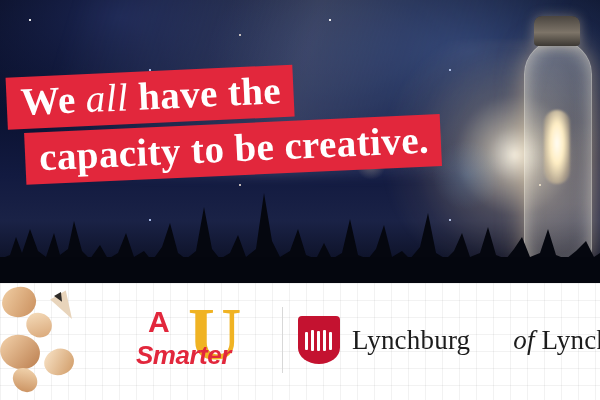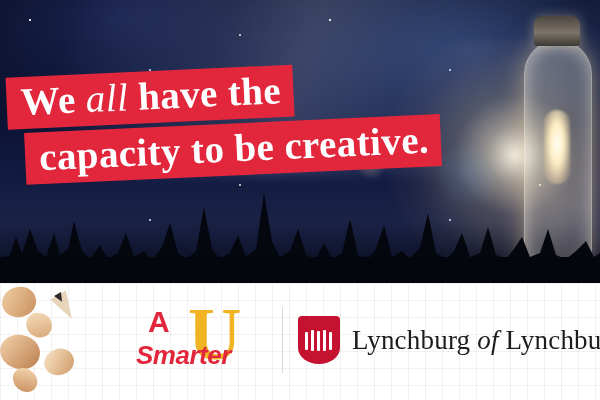--- a/index.html
+++ b/index.html
@@ -290,21 +290,21 @@
     border-radius: 1px;
   }
   .univ-name {
     font-family: "Liberation Serif", serif;
     font-size: 27px;
     line-height: 30px;
     color: #1c1c1c;
     white-space: nowrap;
     letter-spacing: .2px;
   }
-  .univ-name .of { font-style: italic; }
+  .univ-name .of { font-style: italic; margin-left: 36px; }
 </style>
 </head>
 <body>
 
 <div class="ad">
 
   <div class="photo">
     <div class="milkyway"></div>
     <div class="stars s1"></div>
     <div class="stars s2"></div>

